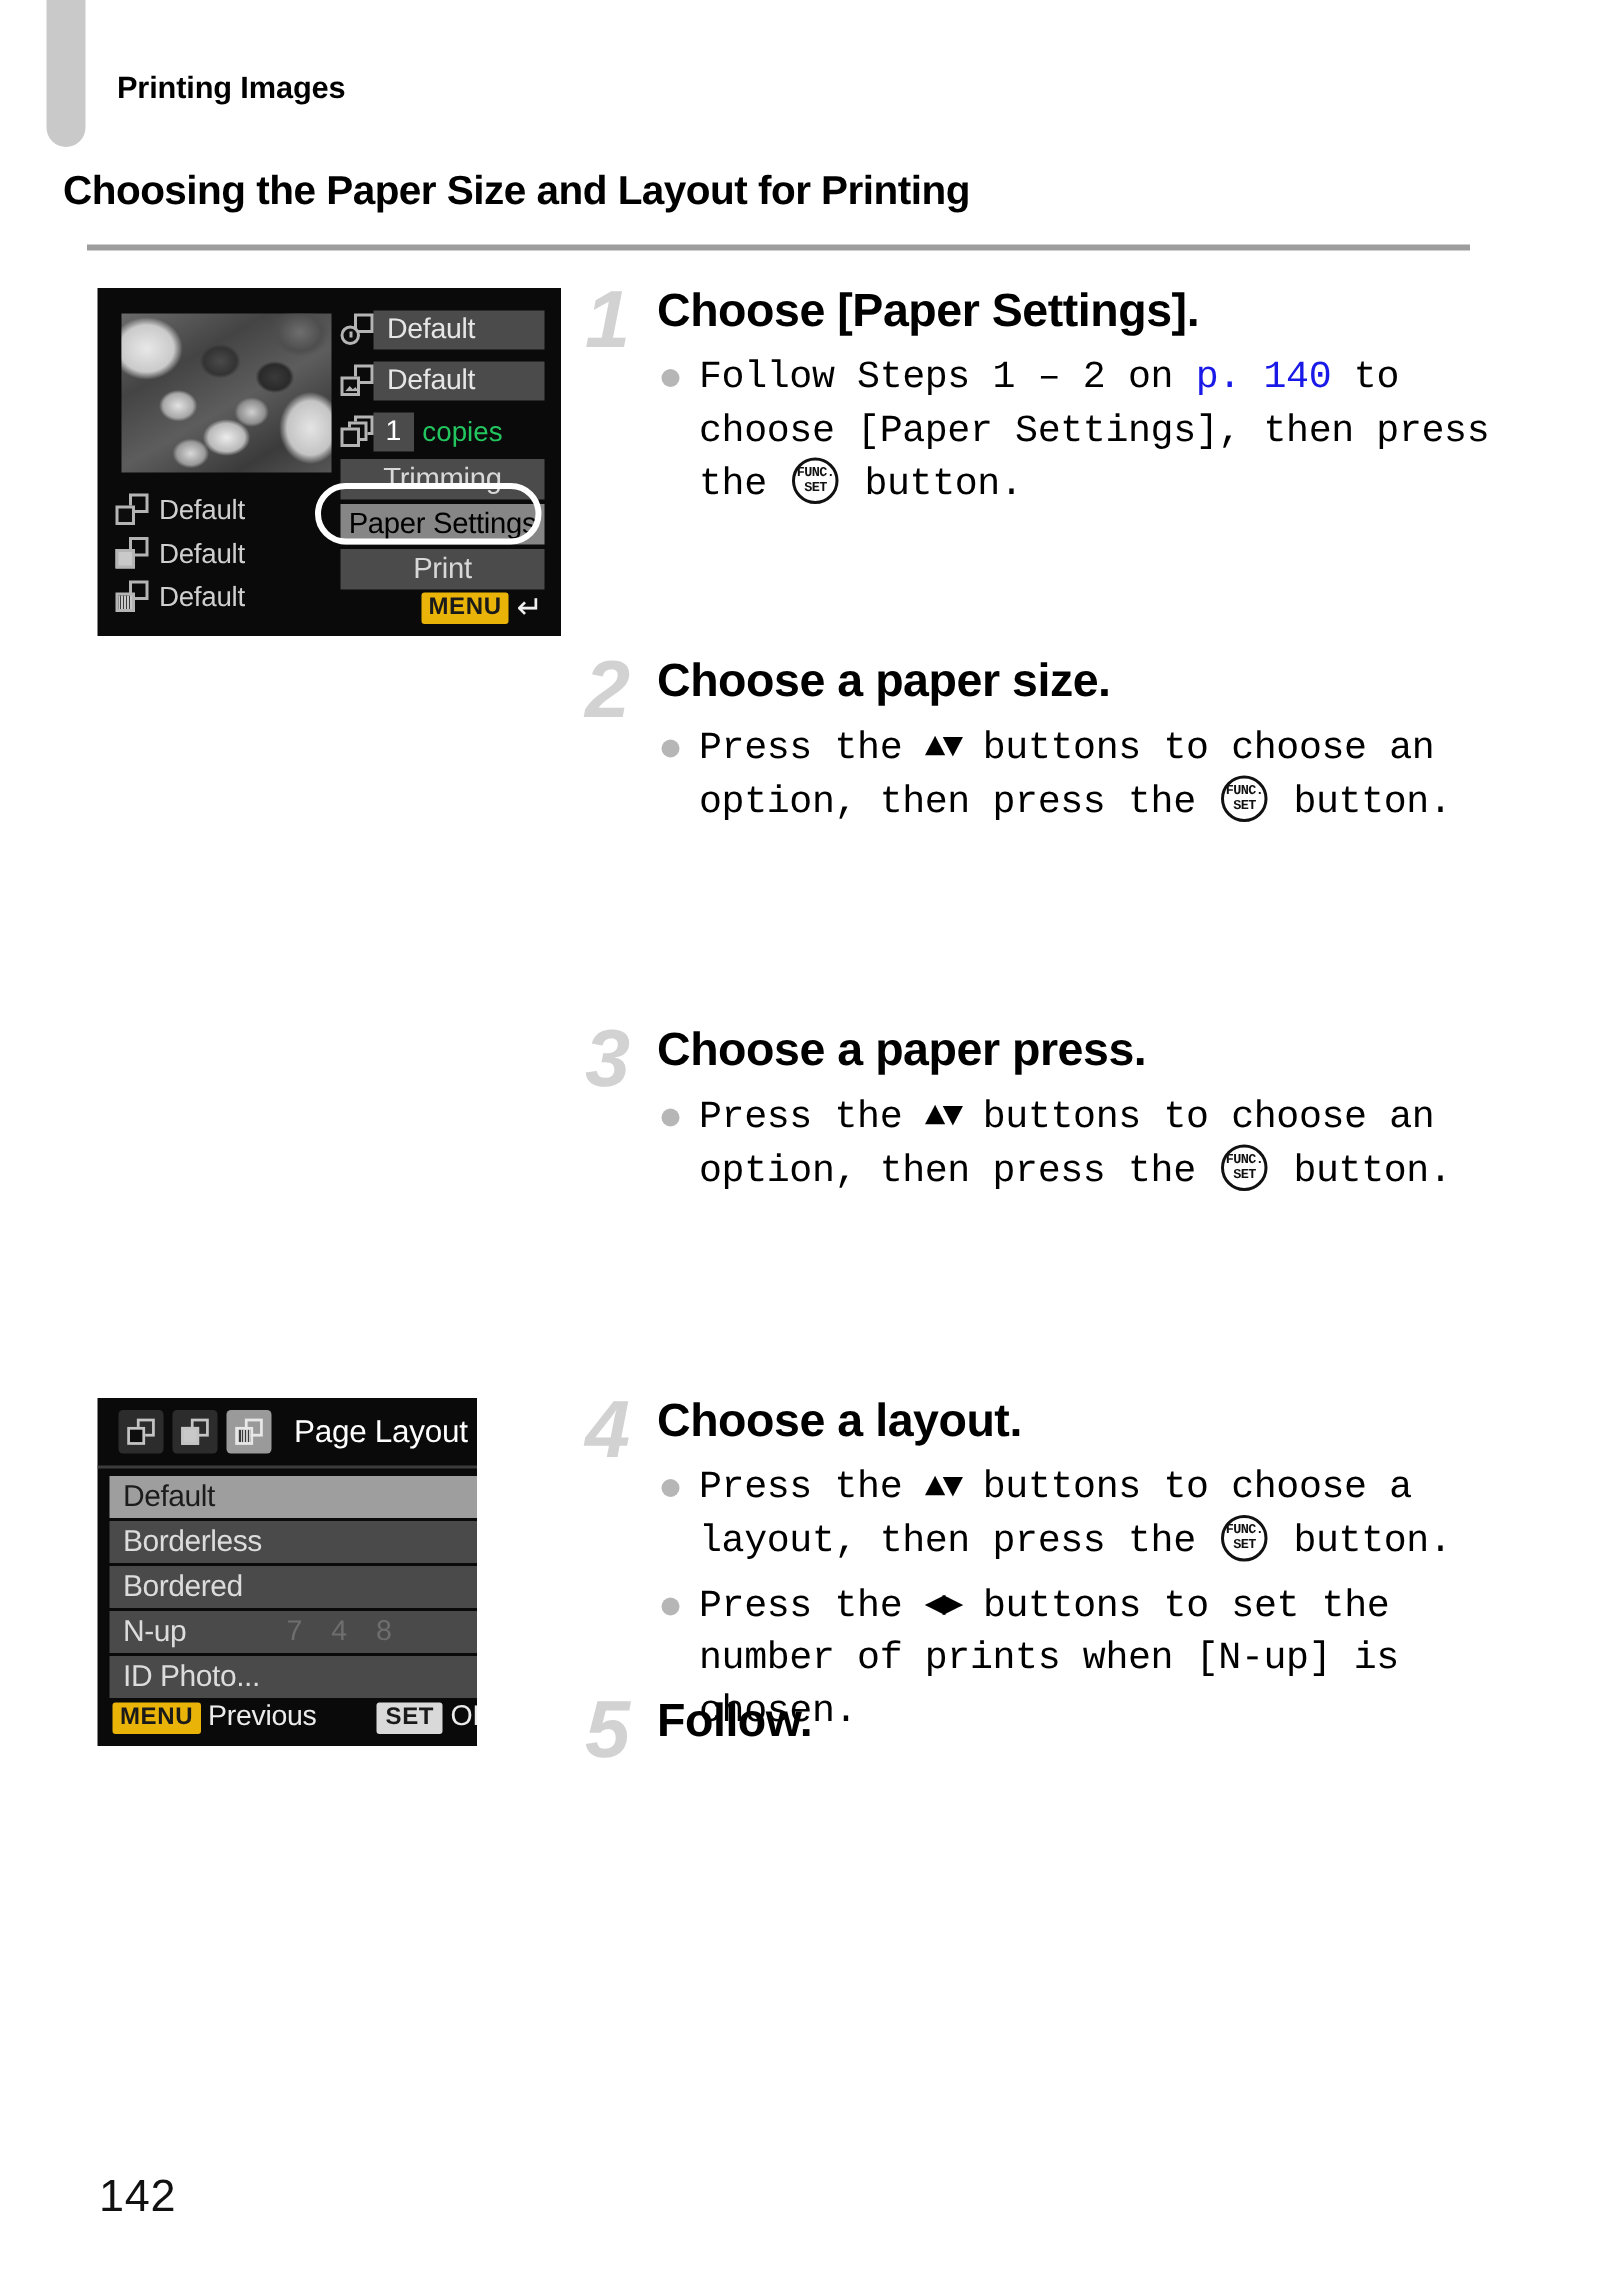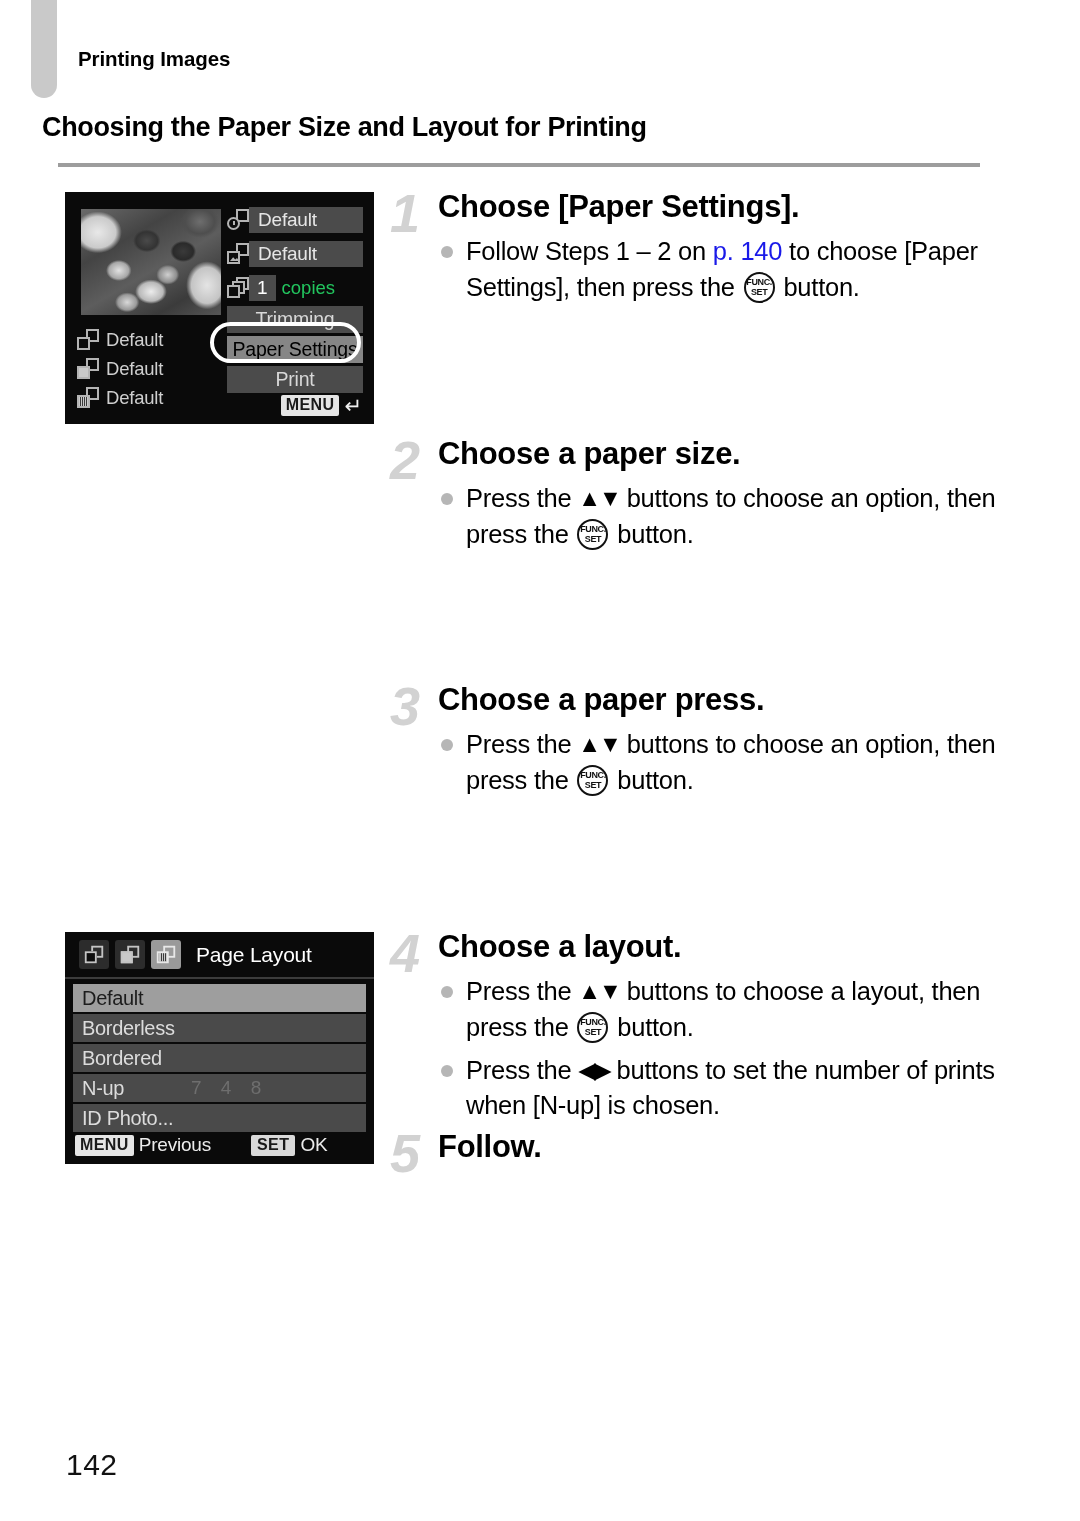--- a/index.html
+++ b/index.html
@@ -96,20 +96,21 @@
     line-height: 1.08;
     white-space: nowrap;
   }
   .bullet-row {
     position: relative;
     padding-left: 28px;
     margin-top: 11px;
     font-size: 25.5px;
     line-height: 1.38;
     letter-spacing: -0.25px;
+    font-family: Liberation Mono, monospace;
   }
   .bullet-row + .bullet-row {
     margin-top: 8px;
   }
   .bullet-dot {
     position: absolute;
     left: 3px;
     top: 12px;
     width: 12px;
     height: 12px;
@@ -270,21 +271,21 @@
     pointer-events: none;
   }
   .menu-back {
     position: absolute;
     right: 12px;
     bottom: 8px;
     display: flex;
     align-items: center;
   }
   .badge-menu {
-    background: #e5e5e5;
+    background: #eab308;
     color: #1a1a1a;
     font-size: 16px;
     font-weight: bold;
     letter-spacing: 0.4px;
     padding: 1px 5px 2px 5px;
     border-radius: 2px;
     line-height: 18px;
   }
   .back-arrow {
     color: #f0f0f0;
@@ -347,21 +348,21 @@
     left: 1px; bottom: 1px;
     width: 9px; height: 5px;
     background: #b4b4b4;
     clip-path: polygon(0 100%, 35% 25%, 58% 70%, 78% 40%, 100% 100%);
   }
 
   
   #lcd-page-layout {
     left: 65px;
     top: 932px;
-    width: 309px;
+    width: 253px;
     height: 232px;
   }
   .pl-tabbar {
     position: absolute;
     left: 0; top: 0;
     width: 100%;
     height: 47px;
     display: flex;
     align-items: center;
     padding-left: 14px;

